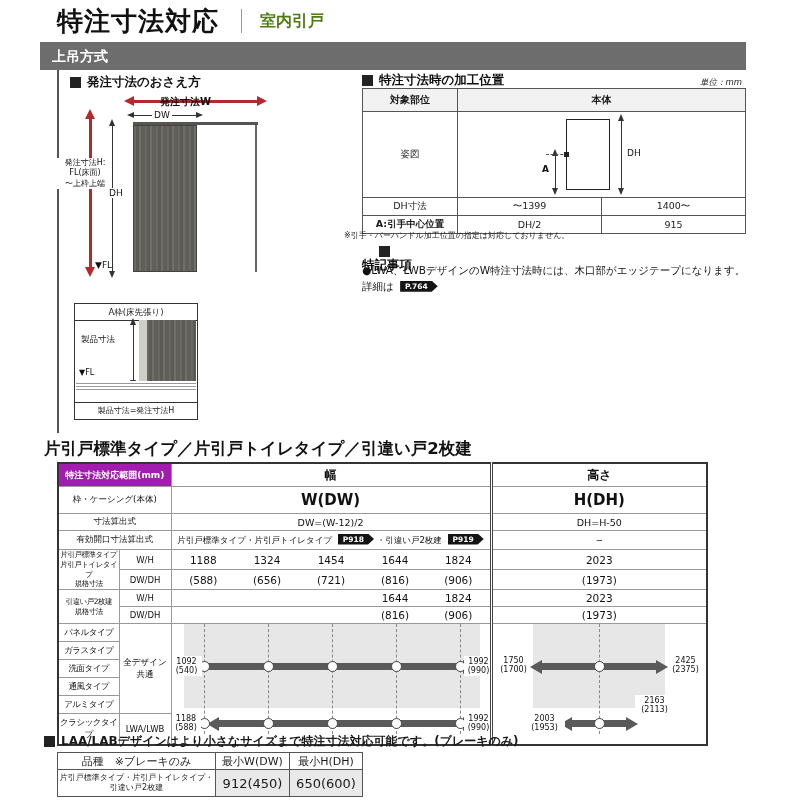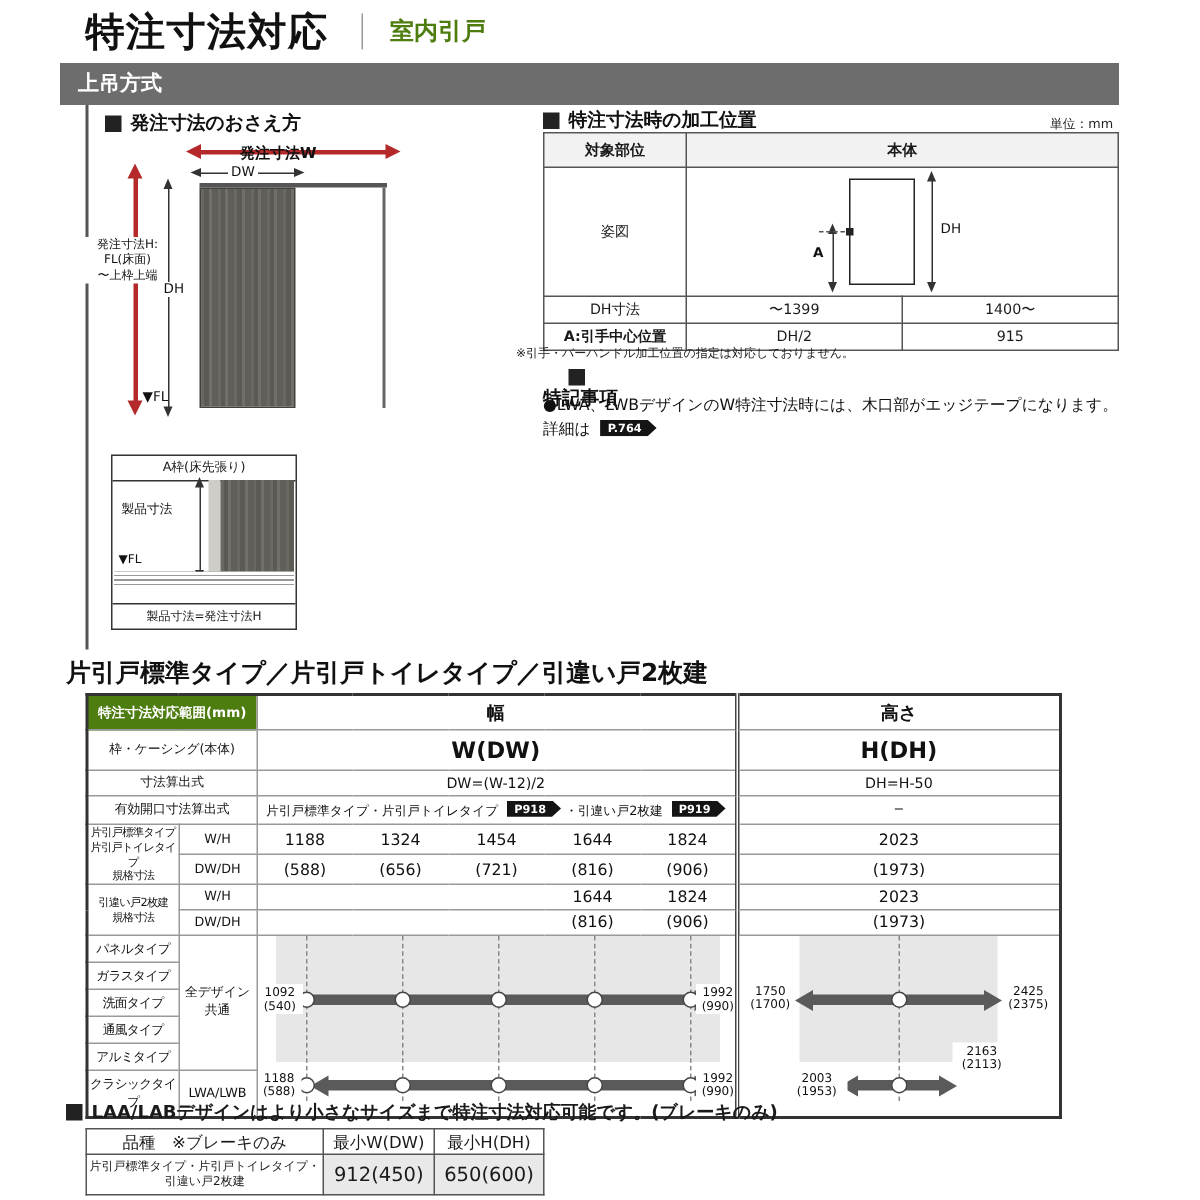--- a/index.html
+++ b/index.html
@@ -55,35 +55,35 @@
   .abox .af{position:absolute;left:0;right:0;bottom:0;height:16px;border-top:1px solid #333;font-size:8px;text-align:center;line-height:16px;}
   .floorhatch{position:absolute;left:1px;right:1px;top:77px;height:9px;
      background:repeating-linear-gradient(0deg,#999 0 1px,#fff 1px 3px);}
 
   
   .mtable{position:absolute;left:362px;top:18px;width:383px;border-collapse:collapse;table-layout:fixed;}
   .mtable td{border:1px solid #555;font-size:9.5px;text-align:center;vertical-align:middle;padding:0;}
   .mtable td.hd{background:#f2f2f2;font-weight:bold;font-size:10px;height:22px;}
   .mfig{position:relative;height:85px;}
   .mdoor{position:absolute;left:108px;top:7px;width:44px;height:71px;border:1.5px solid #222;background:#fff;box-sizing:border-box;}
-  .unit{position:absolute;font-size:8.5px;color:#222;}
+  .unit{position:absolute;font-size:8.5px;color:#222;font-style:italic;}
   .note8{position:absolute;font-size:8px;color:#222;}
 
   .bullets{position:absolute;left:362px;top:193px;width:386px;font-size:10.5px;line-height:1.5;color:#111;}
   .bullets .b{margin-bottom:4px;}
   .pbadge{display:inline-block;background:#141414;color:#fff;font-size:7.5px;font-weight:bold;line-height:11px;
      padding:0 10px 0 5px;margin-left:3px;vertical-align:1px;
      clip-path:polygon(0 0,calc(100% - 6px) 0,100% 50%,calc(100% - 6px) 100%,0 100%);}
 
   
   .mt-title{position:absolute;left:44px;top:438px;font-size:16.5px;font-weight:bold;color:#111;}
   .maintable{position:absolute;left:57px;top:462px;width:649px;border-collapse:collapse;table-layout:fixed;
      border:2px solid #333;}
   .maintable td{border:1px solid #999;font-size:8.5px;text-align:center;vertical-align:middle;padding:0;color:#111;}
-  .maintable td.dark{background:#4d7c0f;color:#fff;font-weight:bold;font-size:9px;}
+  .maintable td.dark{background:#a21caf;color:#fff;font-weight:bold;font-size:9px;}
   .maintable td.big{font-size:15px;font-weight:bold;}
   .maintable td.num{font-size:10.5px;border-left:none;border-right:none;}
   .maintable td.hcol{border-left:3px double #444;}
   .maintable tr.sep td{border-top:1.5px solid #555;}
   .maintable td.blank{border-left:none;border-right:none;}
   .typecell{letter-spacing:-0.5px;font-size:8px;}
   .diagcell{padding:0!important;position:relative;}
   .diag{position:absolute;inset:0;overflow:hidden;background:#fff;}
   .gband{position:absolute;top:0;height:84px;background:#e7e7e7;}
   .vdash{position:absolute;top:0;height:110px;width:0;border-left:1px dashed #888;}

